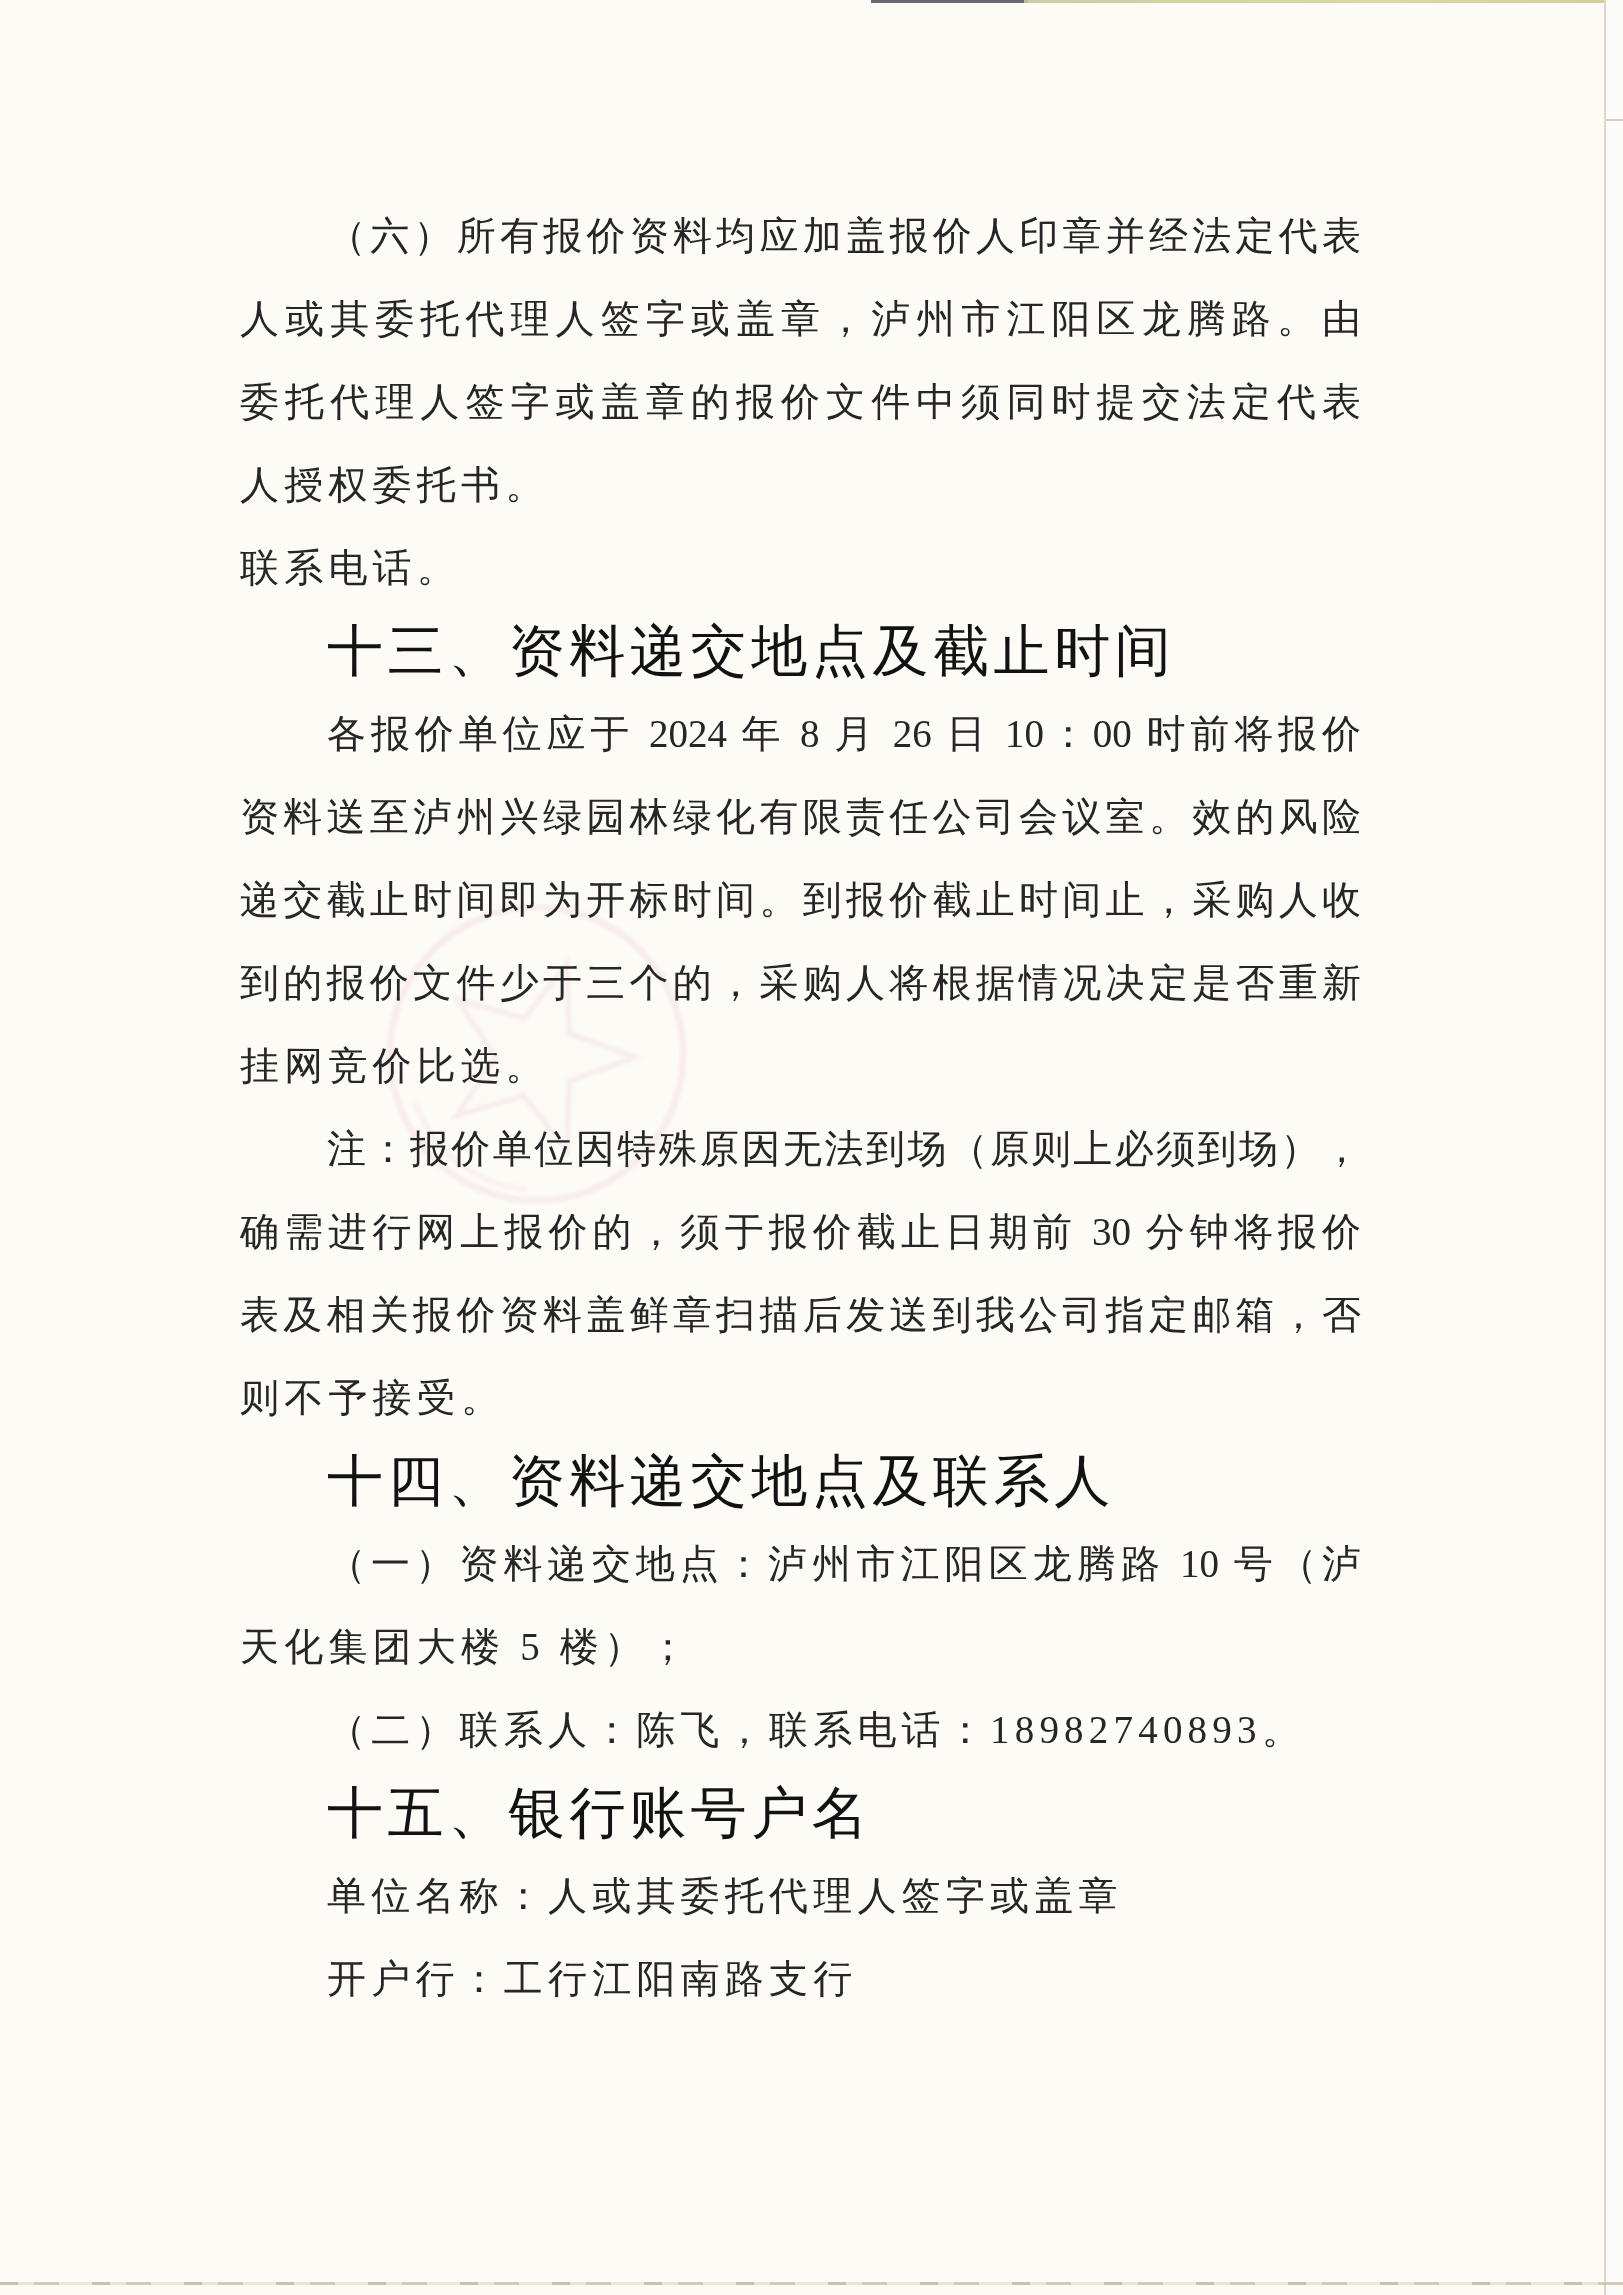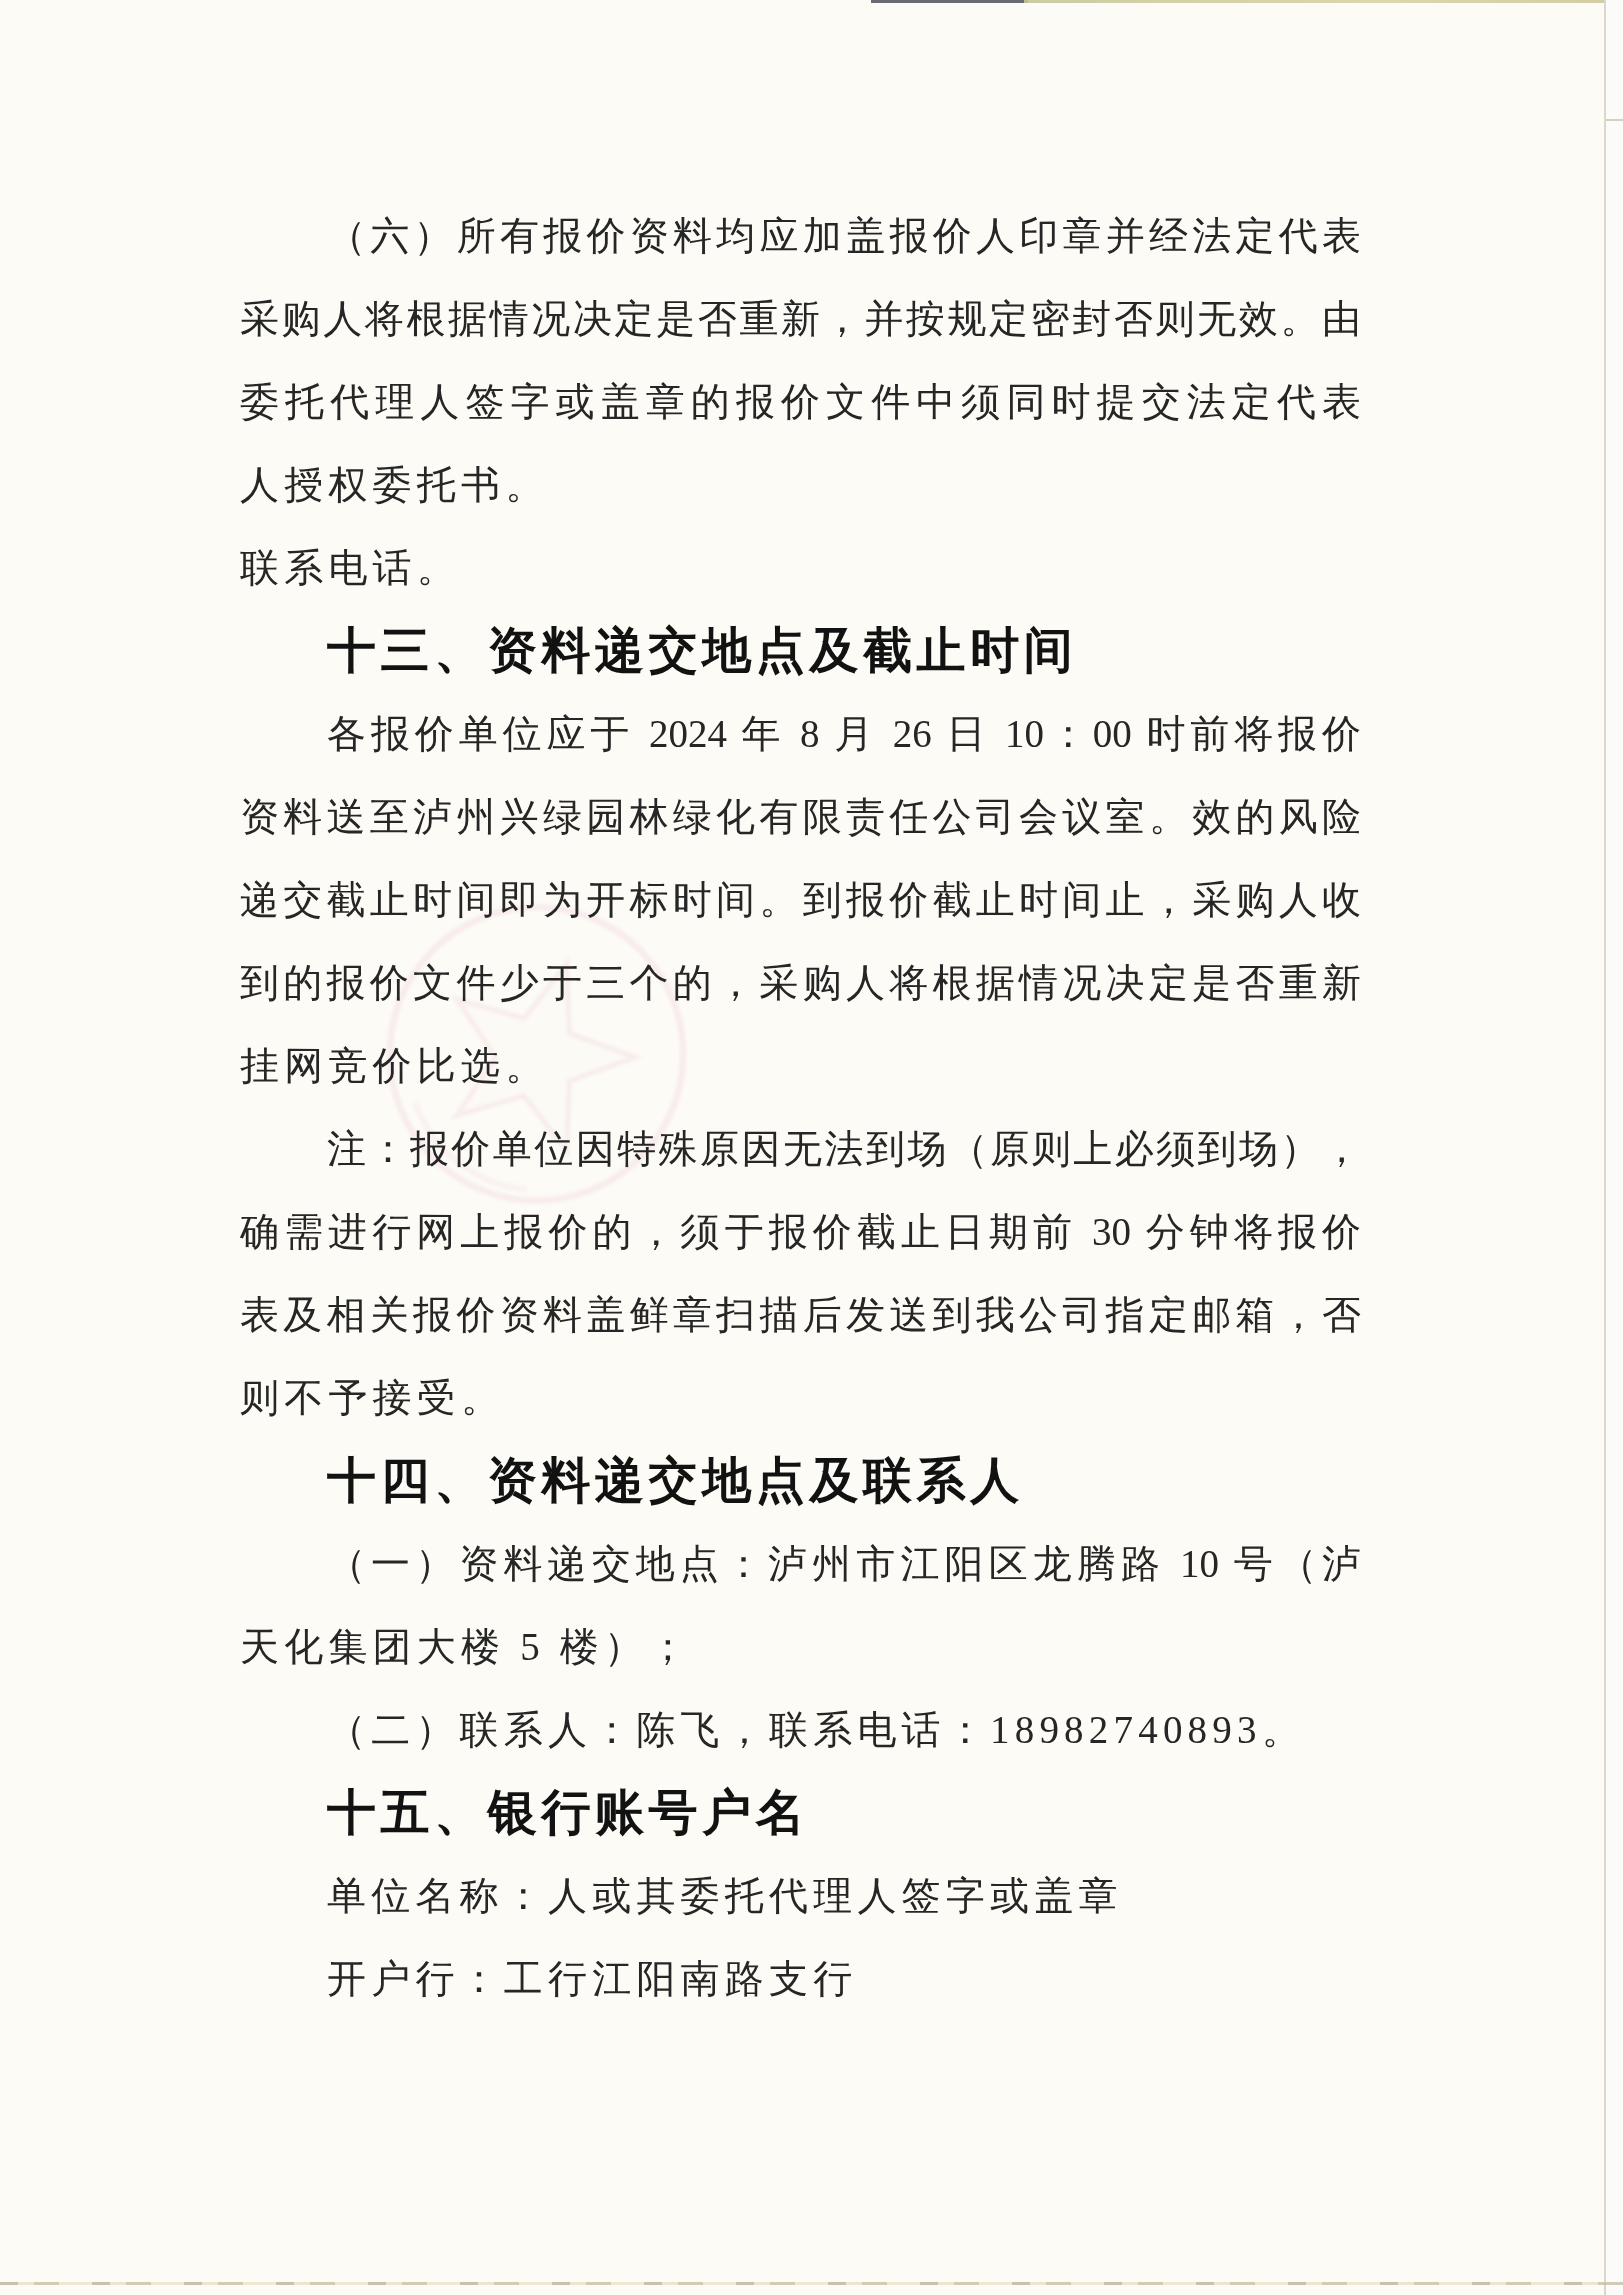--- a/index.html
+++ b/index.html
@@ -64,22 +64,22 @@
   }
   .just {
     white-space: normal;
     text-align: justify;
     text-align-last: justify;
     letter-spacing: 0;
   }
   .ind { padding-left: 87px; }
   .head {
     font-family: "Liberation Sans", sans-serif;
-    font-weight: 700;
-    font-size: 49px;
+    font-weight: 400;
+    font-size: 56px;
     letter-spacing: 4.6px;
     color: #121212;
   }
 </style>
 </head>
 <body>
 
 <div class="page">
 
   <div class="top-edge-dark"></div>
@@ -90,21 +90,21 @@
   <div class="bottom-edge"></div>
 
   <svg class="seal" viewBox="0 0 530 530">
     <circle cx="265" cy="255" r="224" fill="none" stroke="#e08fbe" stroke-width="10" opacity="0.30"></circle>
     <path d="M230,90 L266.4,189.8 L372.7,193.6 L289,259.2 L318.2,361.4 L230,302 L141.8,361.4 L171,259.2 L87.3,193.6 L193.6,189.8 Z" transform="translate(35,20) rotate(18 230 240)" fill="rgba(228,155,198,0.07)" stroke="#e49bc6" stroke-width="8" opacity="0.33"></path>
     <path d="M80,330 A200 200 0 0 0 250,462" fill="none" stroke="#e49bc6" stroke-width="9" opacity="0.22"></path>
   </svg>
 
   <div class="doc">
     <div class="line just ind">（六）所有报价资料均应加盖报价人印章并经法定代表</div>
-    <div class="line just">采购人将根据情况决定是否重新，并按规定密封否则无效。由</div>
+    <div class="line just">人或其委托代理人签字或盖章，泸州市江阳区龙腾路。由</div>
     <div class="line just">委托代理人签字或盖章的报价文件中须同时提交法定代表</div>
     <div class="line">人授权委托书。</div>
     <div class="line">联系电话。</div>
     <div class="line head ind">十三、资料递交地点及截止时间</div>
     <div class="line just ind">各报价单位应于 2024 年 8 月 26 日 10：00 时前将报价</div>
     <div class="line just">资料送至泸州兴绿园林绿化有限责任公司会议室。效的风险</div>
     <div class="line just">递交截止时间即为开标时间。到报价截止时间止，采购人收</div>
     <div class="line just">到的报价文件少于三个的，采购人将根据情况决定是否重新</div>
     <div class="line">挂网竞价比选。</div>
     <div class="line just ind">注：报价单位因特殊原因无法到场（原则上必须到场），</div>

